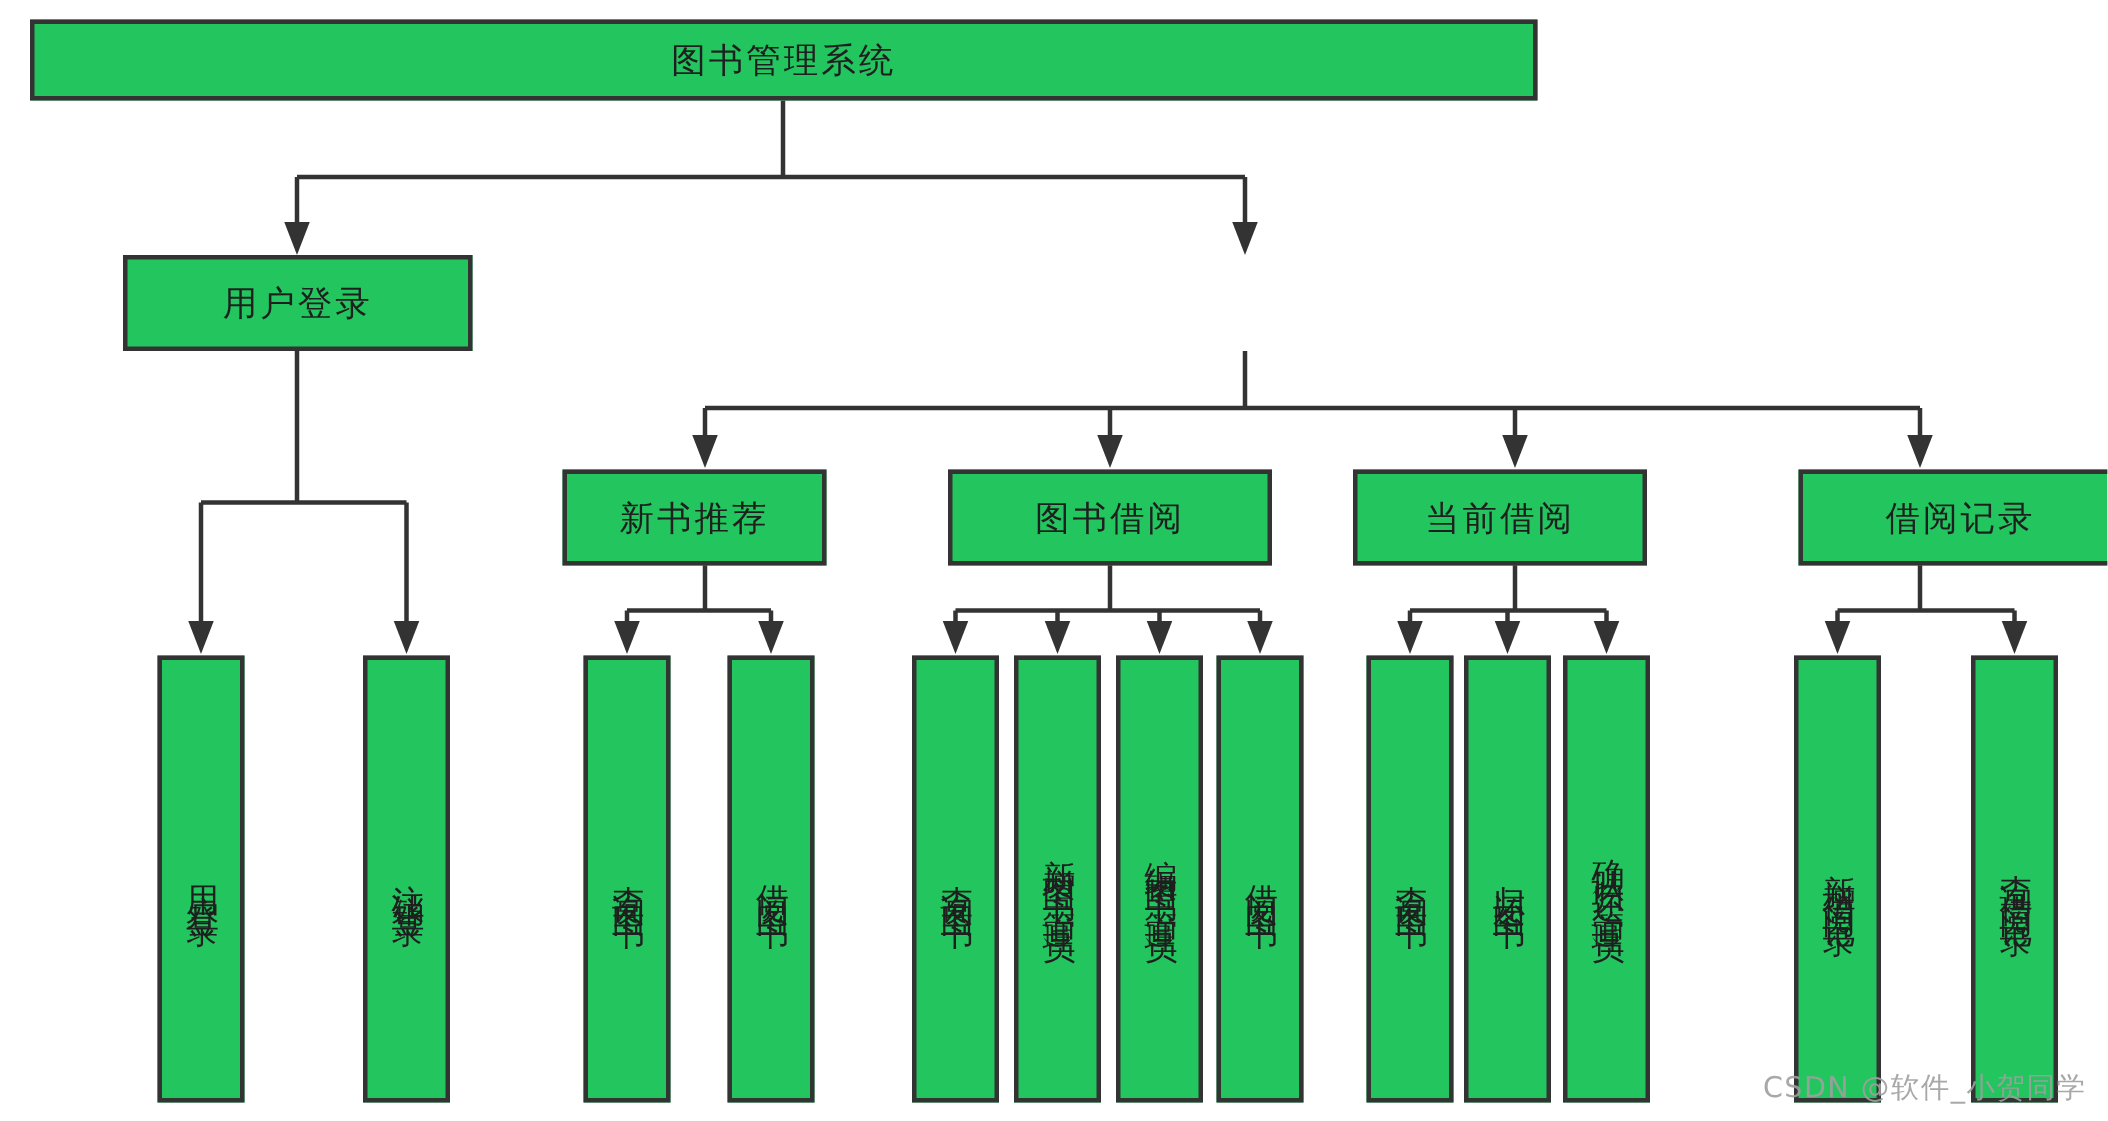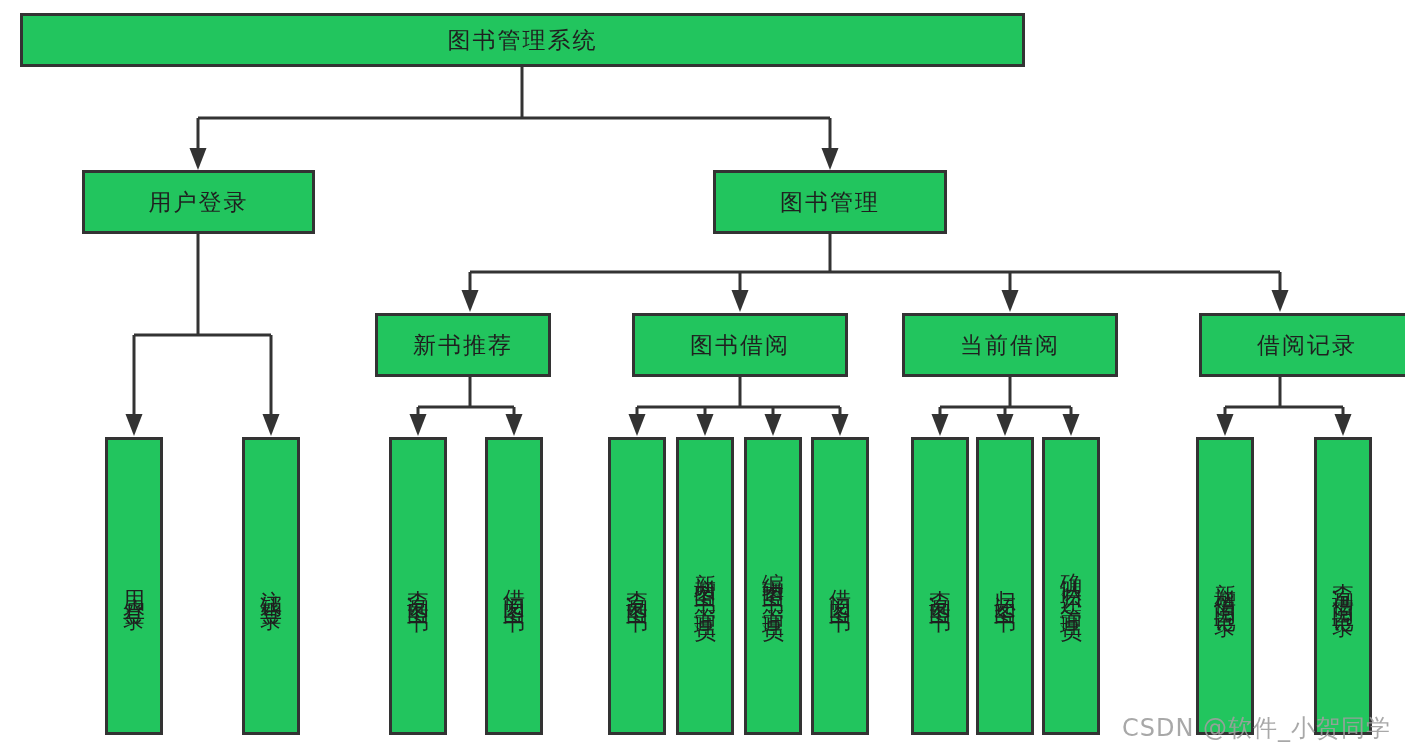--- a/index.html
+++ b/index.html
@@ -38,21 +38,21 @@
     text-orientation: mixed;
     font-size: 22px;
     letter-spacing: 7px;
     color: #1f1f1f;
     line-height: 1;
   }
   .watermark {
     position: absolute;
     right: 14px;
     top: 712px;
-    font-size: 24px;
+    font-size: 19px;
     letter-spacing: 1px;
     color: rgba(158, 158, 158, 0.9);
     z-index: 3;
     white-space: nowrap;
   }
 </style>
 </head>
 <body>
 
 <div class="canvas">
@@ -126,31 +126,28 @@
     </g>
   </svg>
 
   <div class="box h" style="left:20px;top:13px;width:1005px;height:54px">
     <span>图书管理系统</span>
   </div>
 
   <div class="box h" style="left:82px;top:170px;width:233px;height:64px">
     <span>用户登录</span>
   </div>
-  <div class="box h" style="left:713px;top:170px;width:234px;height:64px">
-    <span>图书管理</span>
-  </div>
 
   <div class="box h" style="left:375px;top:313px;width:176px;height:64px">
     <span>新书推荐</span>
   </div>
   <div class="box h" style="left:632px;top:313px;width:216px;height:64px">
     <span>图书借阅</span>
   </div>
-  <div class="box h" style="left:902px;top:313px;width:216px;height:64px">
+  <div class="box h" style="left:902px;top:313px;width:196px;height:64px">
     <span>当前借阅</span>
   </div>
   <div class="box h" style="left:1199px;top:313px;width:216px;height:64px">
     <span>借阅记录</span>
   </div>
 
   <div class="box v" style="left:105px;top:437px;width:58px;height:298px">
     <span>用户登录</span>
   </div>
   <div class="box v" style="left:242px;top:437px;width:58px;height:298px">

